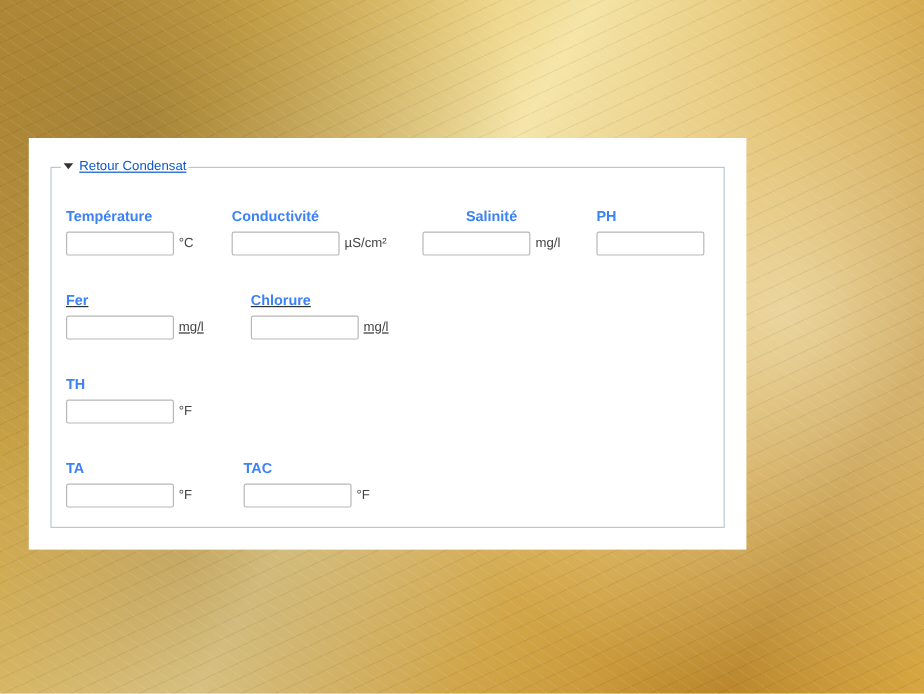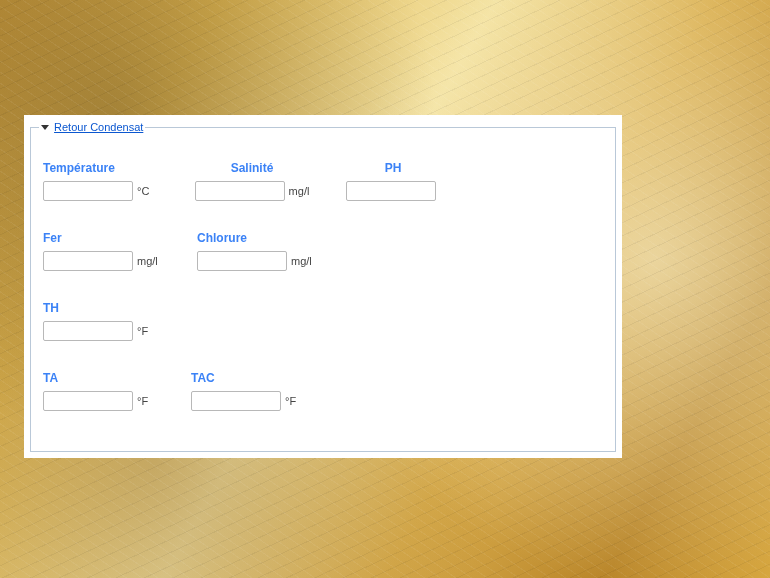--- a/index.html
+++ b/index.html
@@ -26,21 +26,21 @@
       repeating-linear-gradient(-25deg, rgba(0,0,0,0.05) 0 1px, transparent 1px 12px);
     pointer-events:none;
   }
   .panel {
     position: absolute;
     left: 24px;
     top: 115px;
     width: 598px;
     height: 343px;
     background: #fff;
-    padding: 6px;
+    padding: 18px;
   }
   fieldset.group {
     border: 1px solid #b9c8d8;
     height: 100%;
     position: relative;
     padding: 0;
   }
   legend.group-legend {
     margin-left: 8px;
     padding: 0 2px;
@@ -67,21 +67,21 @@
     left: 12px;
     right: 12px;
     top: 28px;
     bottom: 10px;
   }
   .row {
     display: flex;
     gap: 30px;
     margin-bottom: 30px;
   }
-  .row.tight { gap: 36px; }
+  .row.tight { gap: 36px; text-decoration: underline; }
   .field { display: flex; flex-direction: column; }
   .field-label {
     font-size: 12px;
     font-weight: bold;
     color: #3b82f6;
     margin-bottom: 6px;
   }
   .input-line { display: flex; align-items: center; }
   input[type="text"] {
     width: 90px;
@@ -95,40 +95,47 @@
   .unit {
     font-size: 11px;
     color: #444;
     margin-left: 4px;
     white-space: nowrap;
   }
   
   .col-w1 { width: 118px; }
   .col-w2 { width: 140px; }
   .col-w3 { width: 122px; align-items: center; }
-  .col-w4 { width: 100px; align-items: center; }
+  .col-w4 { width: 100px; }
 </style>
 </head>
 <body>
 
 <div class="panel">
   <fieldset class="group">
     <legend class="group-legend">
       <span class="tri"></span>
       <a class="legend-link">Retour Condensat</a>
     </legend>
 
     <div class="form-area">
 
       <div class="row">
         <div class="field col-w1">
           <span class="field-label">Température</span>
           <span class="input-line">
             <input type="text" value="" style="">
             <span class="unit">°C</span>
+          </span>
+        </div>
+        <div class="field col-w2">
+          <span class="field-label">Conductivité</span>
+          <span class="input-line">
+            <input type="text" value="" style="">
+            <span class="unit">µS/cm²</span>
           </span>
         </div>
         <div class="field col-w3">
           <span class="field-label">Salinité</span>
           <span class="input-line">
             <input type="text" value="" style="">
             <span class="unit">mg/l</span>
           </span>
         </div>
         <div class="field col-w4">

